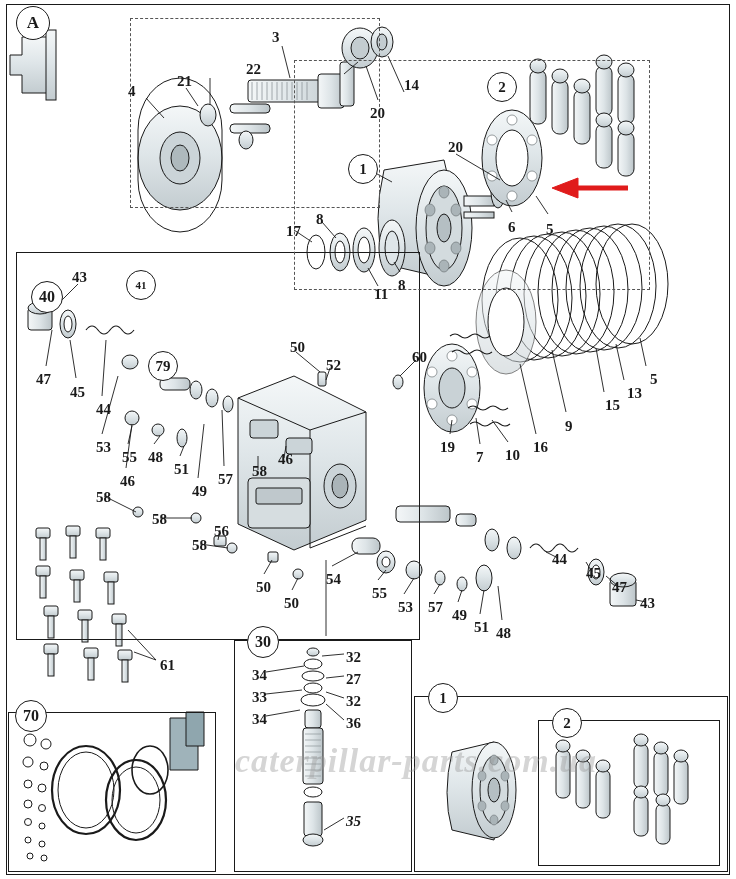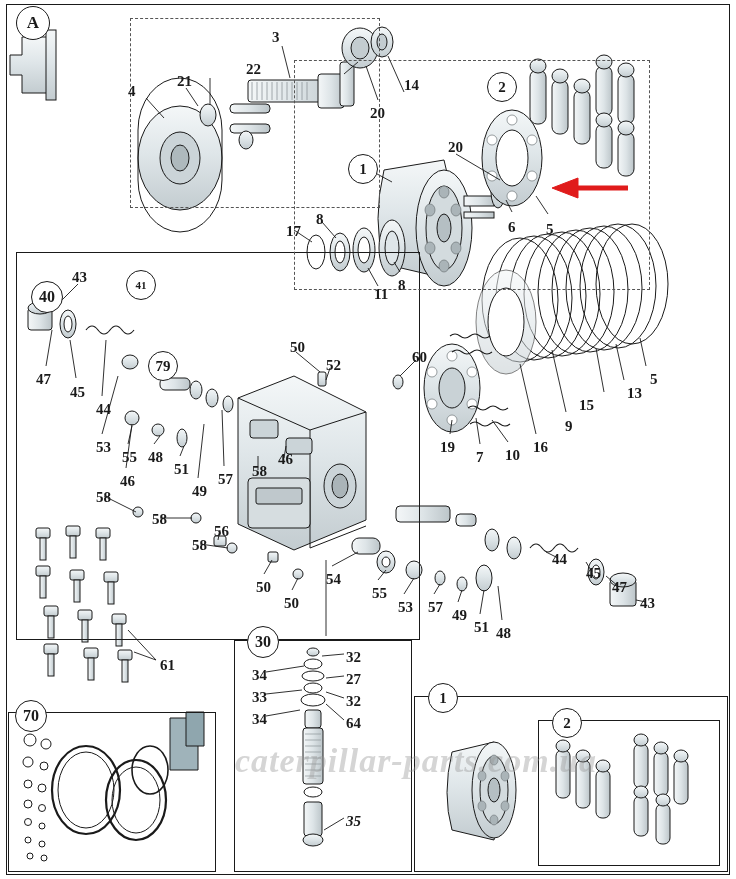--- a/index.html
+++ b/index.html
@@ -566,21 +566,21 @@
       <div class="callout" style="left: 370px; top: 106px;">20</div>
       <div class="callout" style="left: 448px; top: 140px;">20</div>
       <div class="callout" style="left: 546px; top: 222px;">5</div>
       <div class="callout" style="left: 508px; top: 220px;">6</div>
       <div class="callout" style="left: 286px; top: 224px;">17</div>
       <div class="callout" style="left: 316px; top: 212px;">8</div>
       <div class="callout" style="left: 398px; top: 278px;">8</div>
       <div class="callout" style="left: 374px; top: 287px;">11</div>
       <div class="callout" style="left: 650px; top: 372px;">5</div>
       <div class="callout" style="left: 627px; top: 386px;">13</div>
-      <div class="callout" style="left: 579px; top: 398px;">15</div>
+      <div class="callout" style="left: 605px; top: 398px;">15</div>
       <div class="callout" style="left: 565px; top: 419px;">9</div>
       <div class="callout" style="left: 533px; top: 440px;">16</div>
       <div class="callout" style="left: 505px; top: 448px;">10</div>
       <div class="callout" style="left: 476px; top: 450px;">7</div>
       <div class="callout" style="left: 440px; top: 440px;">19</div>
       <div class="callout" style="left: 412px; top: 350px;">60</div>
       <div class="callout" style="left: 72px; top: 270px;">43</div>
       <div class="callout" style="left: 36px; top: 372px;">47</div>
       <div class="callout" style="left: 70px; top: 385px;">45</div>
       <div class="callout" style="left: 96px; top: 402px;">44</div>
@@ -609,21 +609,21 @@
       <div class="callout" style="left: 474px; top: 620px;">51</div>
       <div class="callout" style="left: 496px; top: 626px;">48</div>
       <div class="callout" style="left: 552px; top: 552px;">44</div>
       <div class="callout" style="left: 586px; top: 566px;">45</div>
       <div class="callout" style="left: 612px; top: 580px;">47</div>
       <div class="callout" style="left: 640px; top: 596px;">43</div>
       <div class="callout" style="left: 160px; top: 658px;">61</div>
       <div class="callout" style="left: 346px; top: 650px;">32</div>
       <div class="callout" style="left: 346px; top: 672px;">27</div>
       <div class="callout" style="left: 346px; top: 694px;">32</div>
-      <div class="callout" style="left: 346px; top: 716px;">64</div>
+      <div class="callout" style="left: 346px; top: 716px;">36</div>
       <div class="callout" style="left: 252px; top: 668px;">34</div>
       <div class="callout" style="left: 252px; top: 690px;">33</div>
       <div class="callout" style="left: 252px; top: 712px;">34</div>
       <div class="callout" style="left: 346px; top: 814px; font-style: italic;">35</div>
     </div>
 
   <div class="watermark">caterpillar-parts.com.ua</div>
 
 </div>
 

